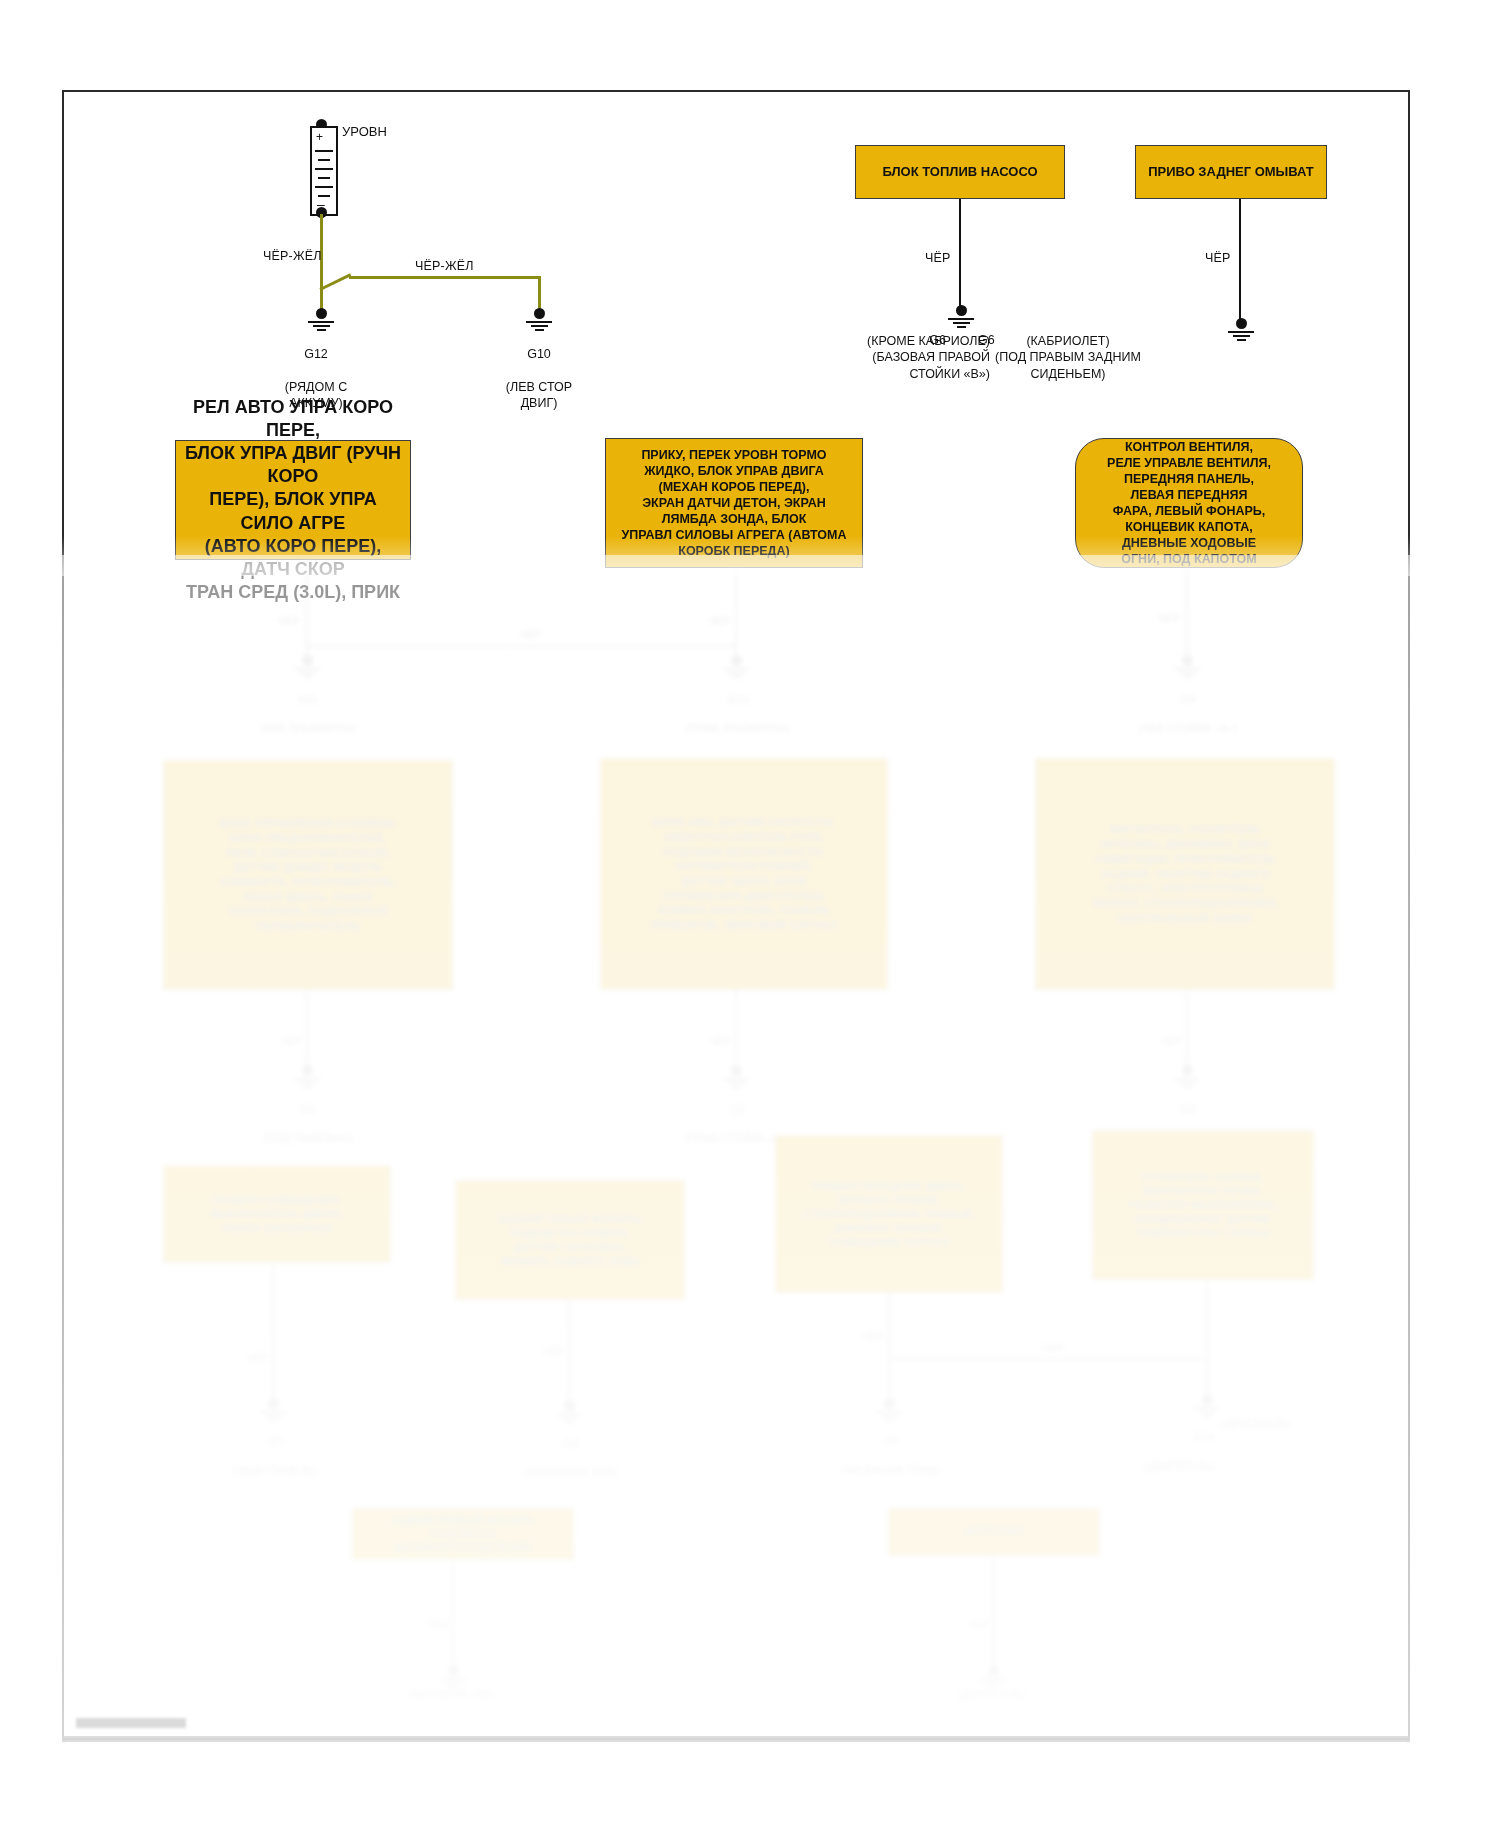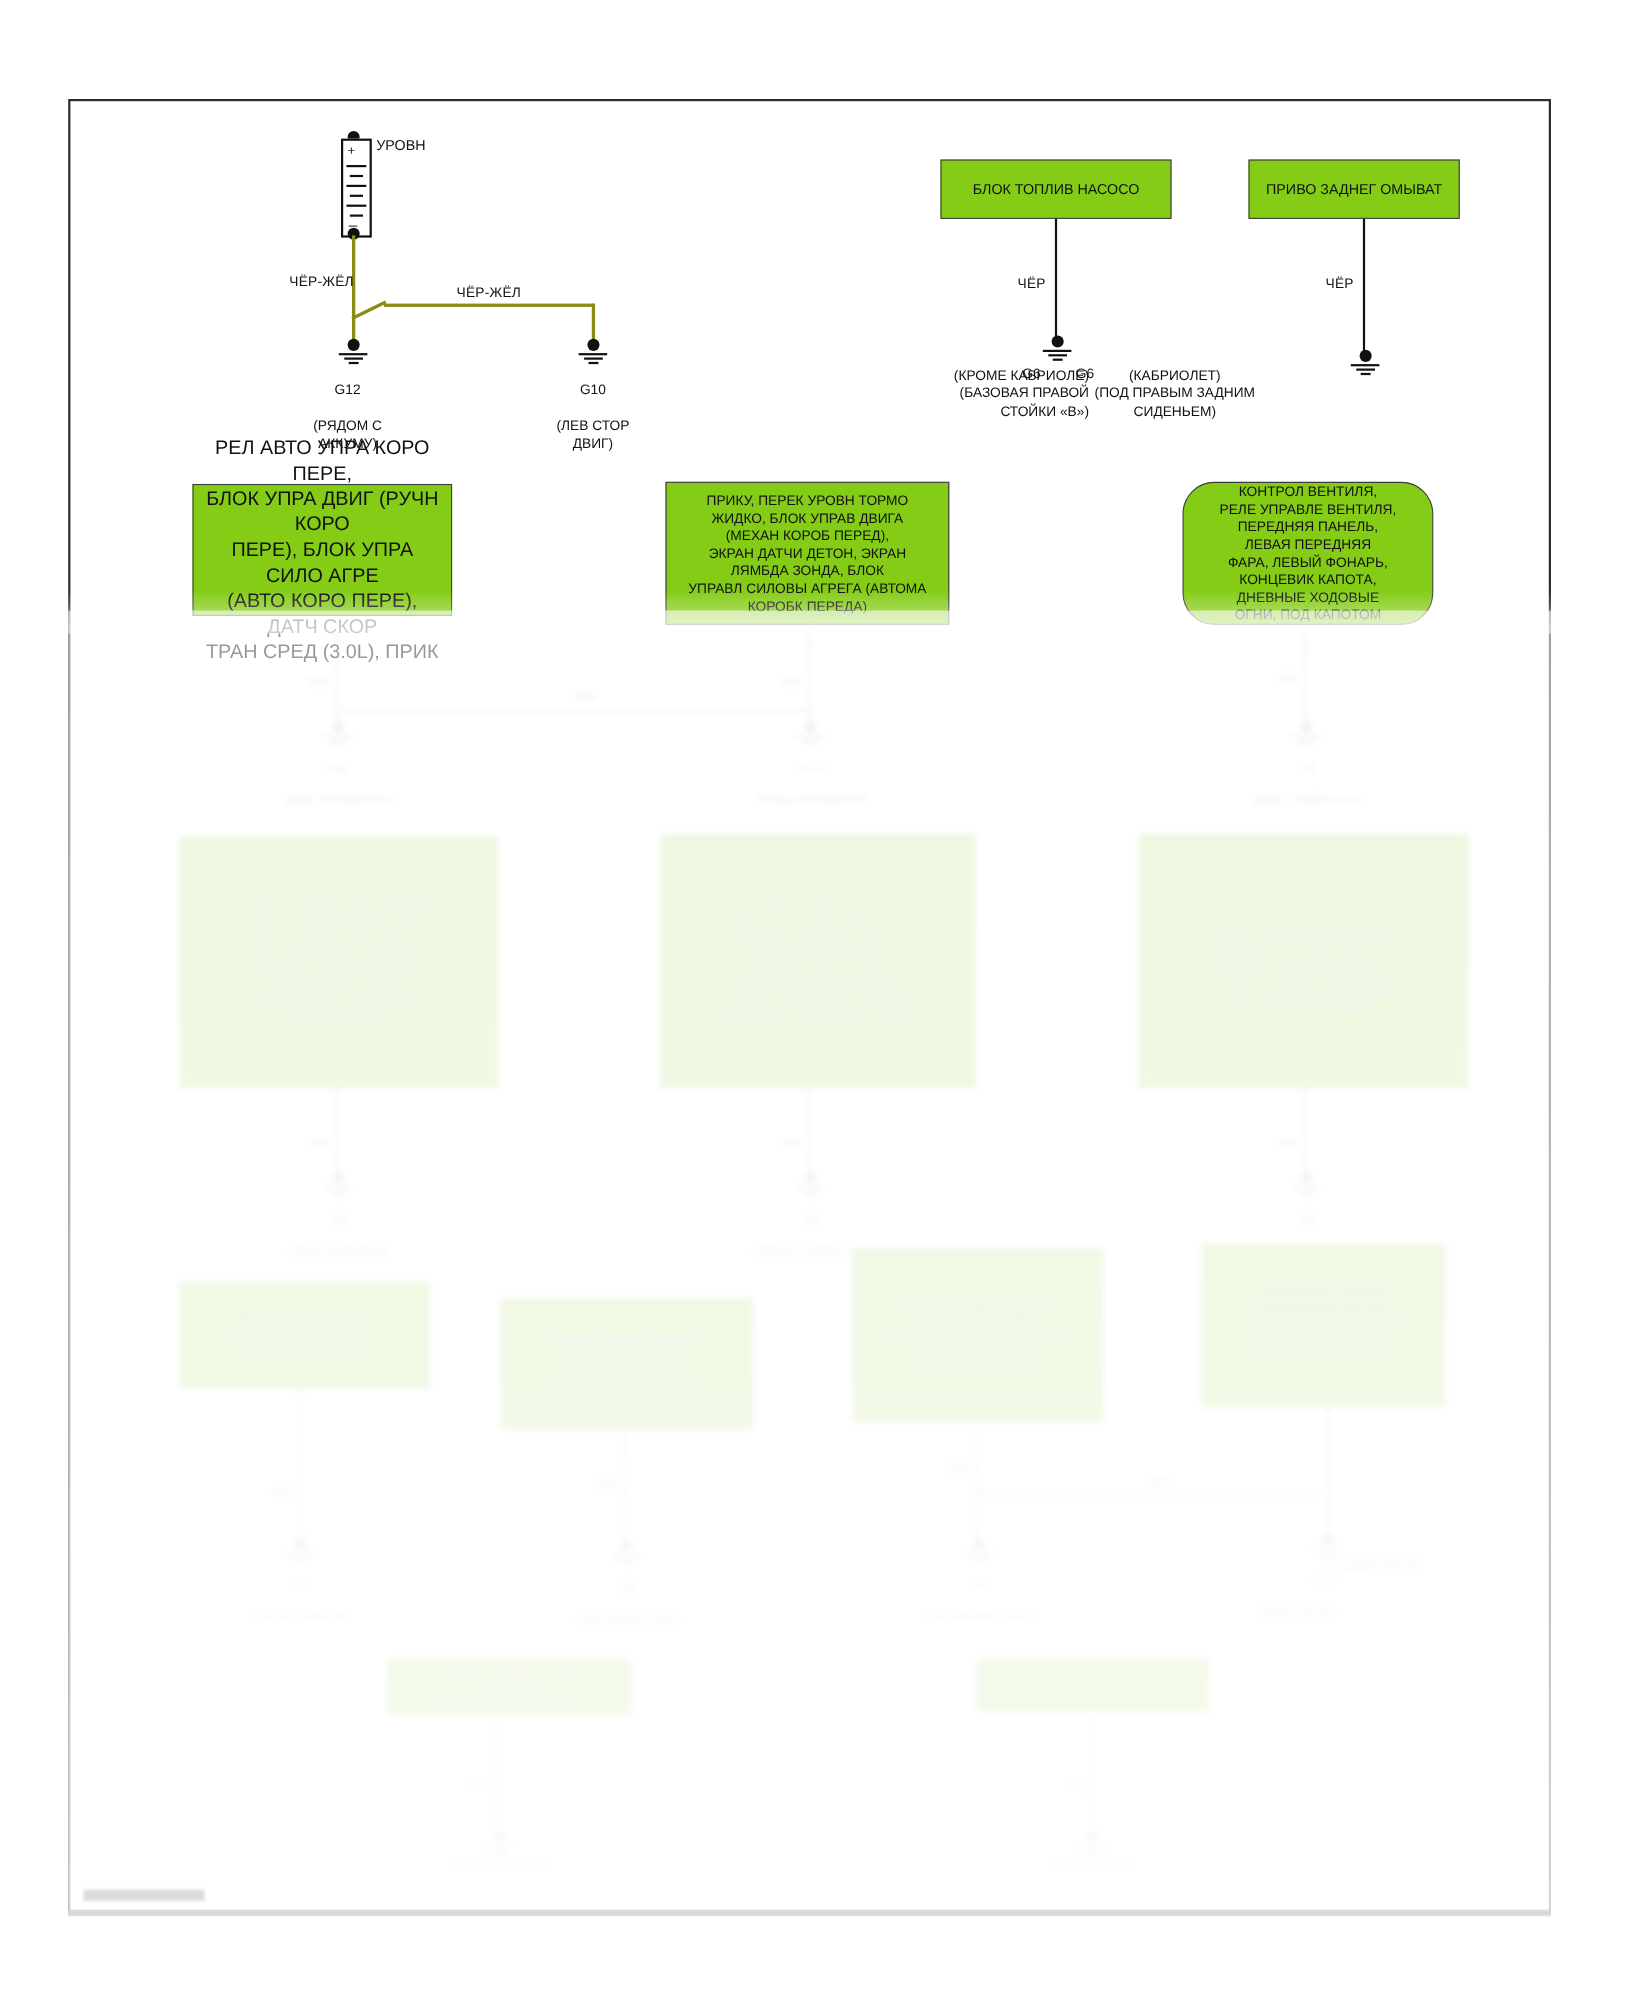--- a/index.html
+++ b/index.html
@@ -6,23 +6,23 @@
   body{width:1500px;height:1828px;position:relative;overflow:hidden;
        font-family:"Liberation Sans","DejaVu Sans",sans-serif;color:#1a1a1a;}
 
   #sheet{position:absolute;left:0;top:0;width:1500px;height:1828px;}
 
   
   .page-frame{position:absolute;left:62px;top:90px;width:1348px;height:1650px;
               border:2px solid #2b2b2b;background:#fff;box-sizing:border-box;}
 
   
-  .box{position:absolute;box-sizing:border-box;border:1.6px solid #3c3c3c;background:#84cc16;
+  .box{position:absolute;box-sizing:border-box;border:1.6px solid #3c3c3c;background:#eab308;
        display:flex;align-items:center;justify-content:center;text-align:center;
-       line-height:1.28;color:#111;}
+       line-height:1.28;color:#111;font-weight:bold;}
   .box .txt{padding:4px 8px;white-space:pre-line;}
 
   .wire{position:absolute;background:#111;}
   .wire.v{width:2.4px;}
   .wire.h{height:2.4px;}
   .wire.yel{background:#8a8c16;}
   .wire.yel.v{width:2.6px;}
   .wire.yel.h{height:2.6px;}
 
   .wlabel{position:absolute;font-size:12.5px;letter-spacing:.2px;color:#111;white-space:nowrap;}

